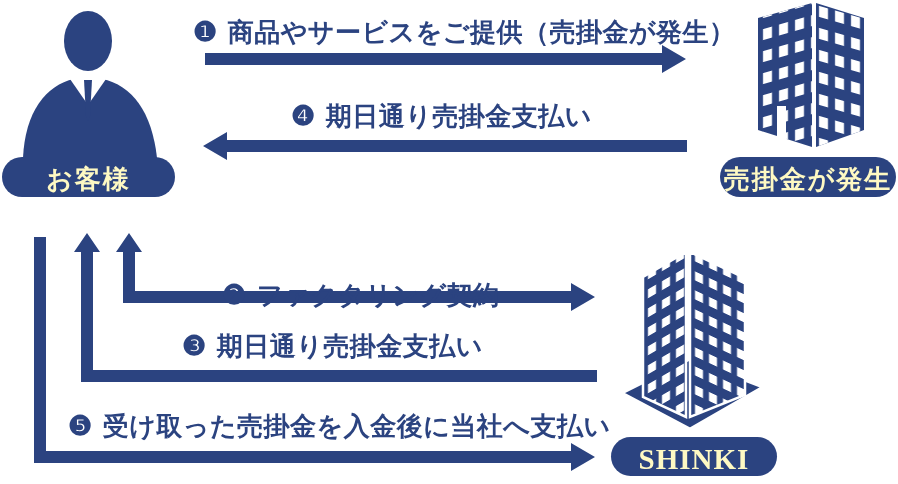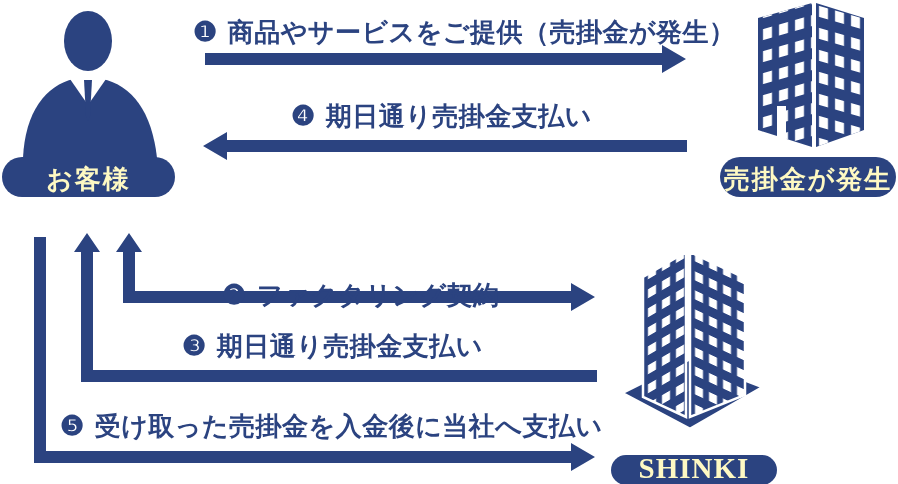--- a/index.html
+++ b/index.html
@@ -44,21 +44,21 @@
   </div>
   <div class="flow-label" style="left:291px;top:101px;">
     <span class="num">❹</span><span>期日通り売掛金支払い</span>
   </div>
   <div class="flow-label" style="left:222px;top:252px;margin-top:28px;">
     <span class="num">❷</span><span>ファクタリング契約</span>
   </div>
   <div class="flow-label" style="left:182px;top:331px;">
     <span class="num">❸</span><span>期日通り売掛金支払い</span>
   </div>
-  <div class="flow-label" style="left:60px;top:411px;text-align:right;">
+  <div class="flow-label" style="left:68px;top:411px;text-align:right;">
     <span class="num">❺</span><span>受け取った売掛金を入金後に当社へ支払い</span>
   </div>
 
   <svg class="actor-icon" style="left:18px;top:8px;" width="145" height="150" viewBox="0 0 145 150">
     <ellipse cx="70" cy="33" rx="24" ry="30" fill="var(--navy)"></ellipse>
     <path d="M5,150 C7,104 28,77 56,71 L84,71 C114,77 134,104 139,150 Z" fill="var(--navy)"></path>
     <polygon points="52,71 70,97 88,71" fill="#fff"></polygon>
     <polygon points="66,72 74,72 72,108 70,113 68,108" fill="var(--navy)"></polygon>
   </svg>
   <div class="pill" style="left:2px;top:157px;width:173px;height:40px;">
@@ -93,17 +93,17 @@
       <pattern id="swr" width="14" height="19" patternUnits="userSpaceOnUse" patternTransform="translate(84,0) skewY(25)">
         <rect x="3" y="4" width="8" height="9" fill="#fff"></rect>
       </pattern>
     </defs>
     <polygon points="14,146 82,112 155,140 82,182" fill="var(--navy)" stroke="#fff" stroke-width="3"></polygon>
     <polygon points="35,30 78,5 78,170 35,150" fill="var(--navy)" stroke="#fff" stroke-width="2.5"></polygon>
     <polygon points="82,5 137,31 137,148 82,170" fill="var(--navy)" stroke="#fff" stroke-width="2.5"></polygon>
     <polygon points="35,30 78,5 78,170 35,150" fill="url(#swl)"></polygon>
     <polygon points="82,5 137,31 137,148 82,170" fill="url(#swr)"></polygon>
   </svg>
-  <div class="pill latin" style="left:611px;top:455px;width:166px;height:30px;">
+  <div class="pill latin" style="left:611px;top:437px;width:166px;height:39px;">
     <span>SHINKI</span>
   </div>
 
 </div>
 
 </body></html>

